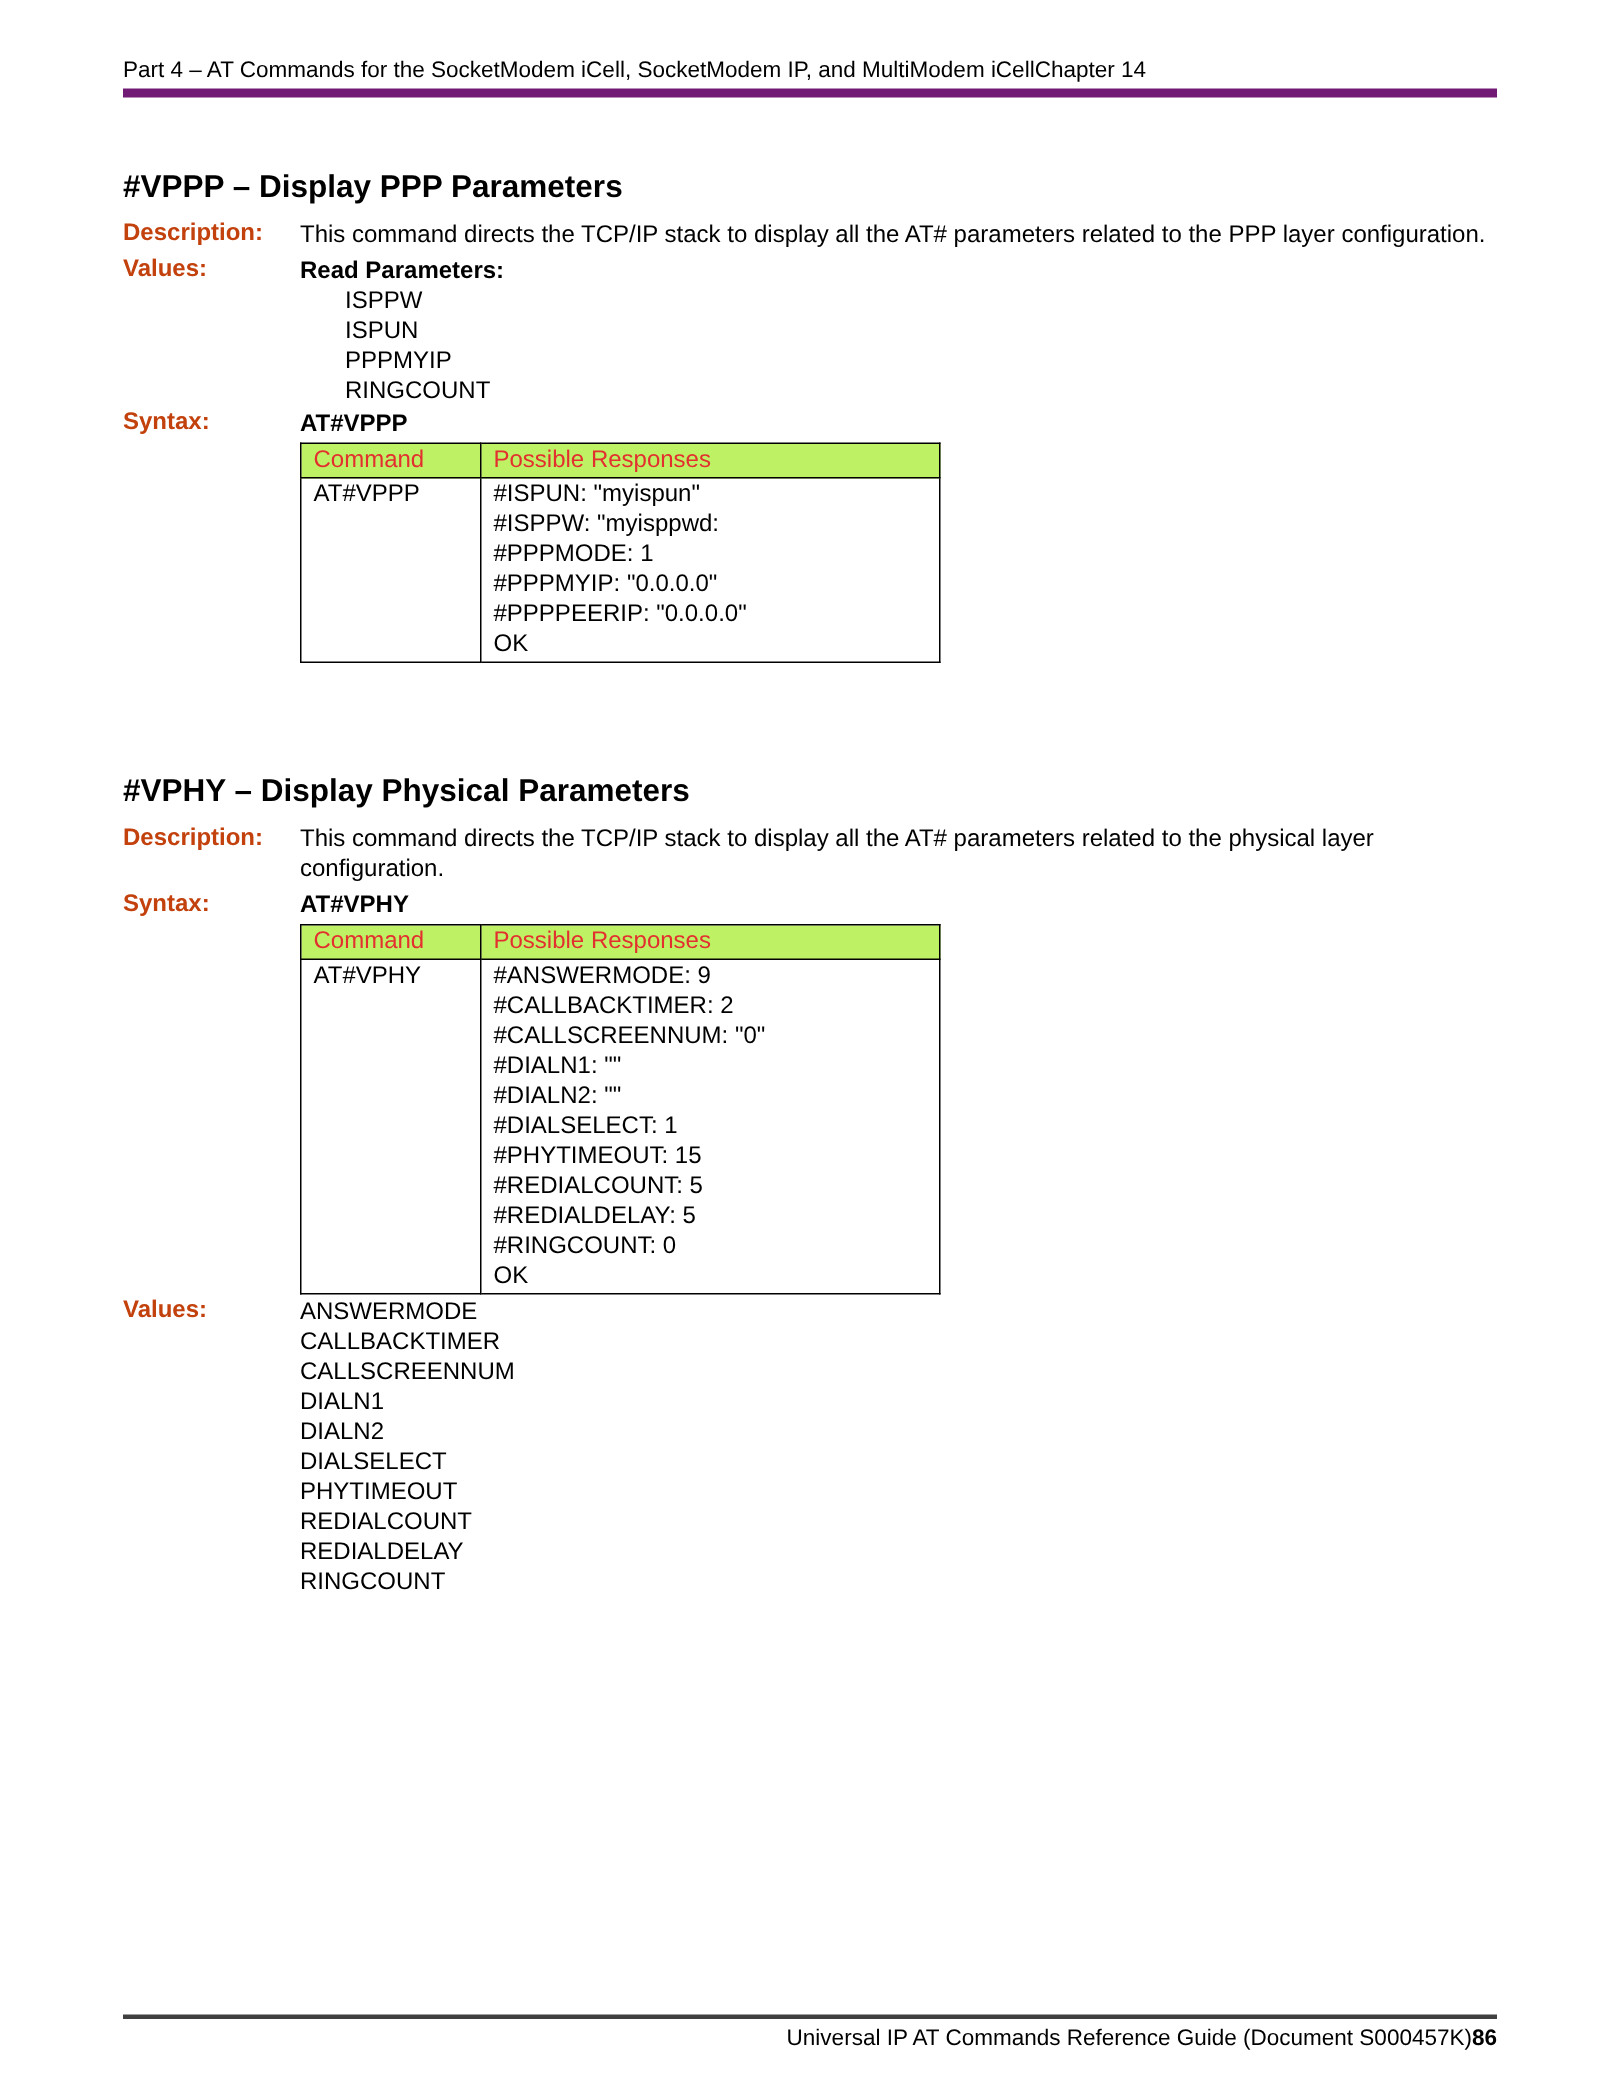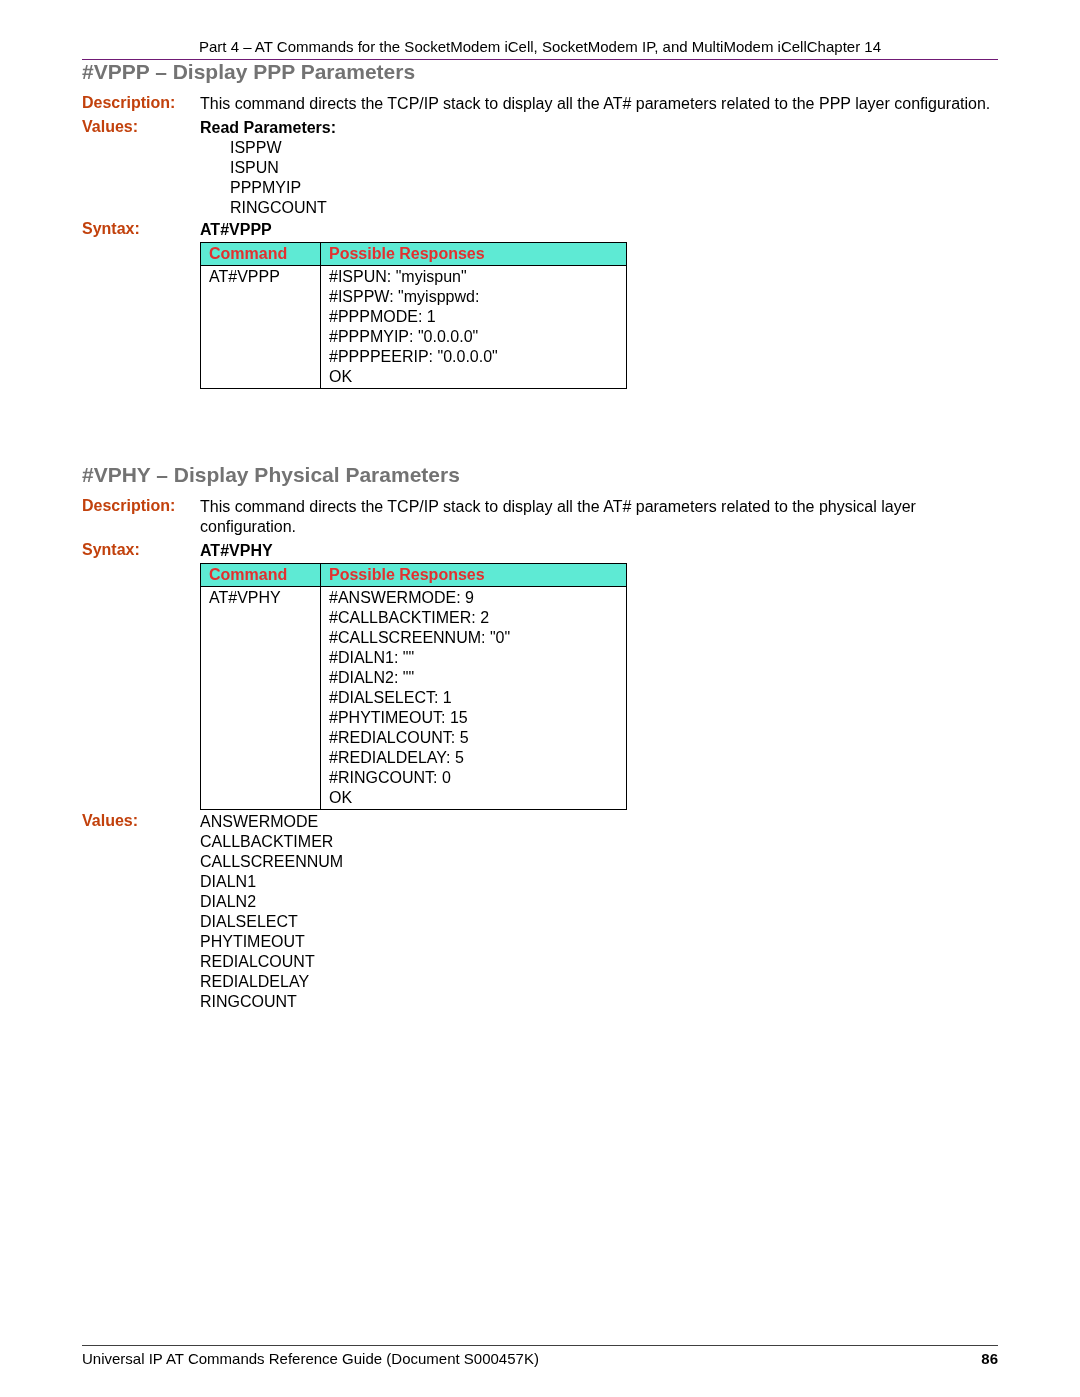--- a/index.html
+++ b/index.html
@@ -10,27 +10,28 @@
     color: #000;
     width: 1080px;
     height: 1397px;
     position: relative;
   }
   .page {
     padding: 38px 82px 0 82px;
   }
   .header-row {
     display: flex;
-    justify-content: center;
+    justify-content: flex-start;
     font-size: 15px;
     padding-bottom: 4px;
-    border-bottom: 1px solid #701a75;
+    border-bottom: 6px solid #701a75;
+    margin-bottom: 48px;
   }
   .section-title {
-    color: #737373;
+    color: #000000;
     font-weight: bold;
     font-size: 21px;
     margin-bottom: 10px;
   }
   .label-col {
     color: #c2410c;
     font-weight: bold;
     font-size: 16px;
     width: 118px;
     flex-shrink: 0;
@@ -59,36 +60,36 @@
   }
   .resp-table th, .resp-table td {
     border: 1px solid #000;
     padding: 1px 6px 1px 8px;
     text-align: left;
     vertical-align: top;
     font-size: 16px;
     line-height: 1.25;
   }
   .resp-table th {
-    background: #5eead4;
+    background: #bef264;
     color: #e3302f;
-    font-weight: bold;
+    font-weight: normal;
   }
   .resp-table th.cmd-col, .resp-table td.cmd-col { width: 120px; }
   .resp-table th.resp-col, .resp-table td.resp-col { width: 306px; }
   .section-gap { height: 72px; }
   .footer-row {
     position: absolute;
     bottom: 30px;
     left: 82px;
     right: 82px;
-    border-top: 1px solid #404040;
+    border-top: 3px solid #404040;
     padding-top: 4px;
     display: flex;
-    justify-content: space-between;
+    justify-content: flex-end;
     font-size: 15px;
   }
   .footer-row .pg { font-weight: bold; }
 </style>
 </head>
 <body>
 
 <div class="page">
 
   <div class="header-row">

